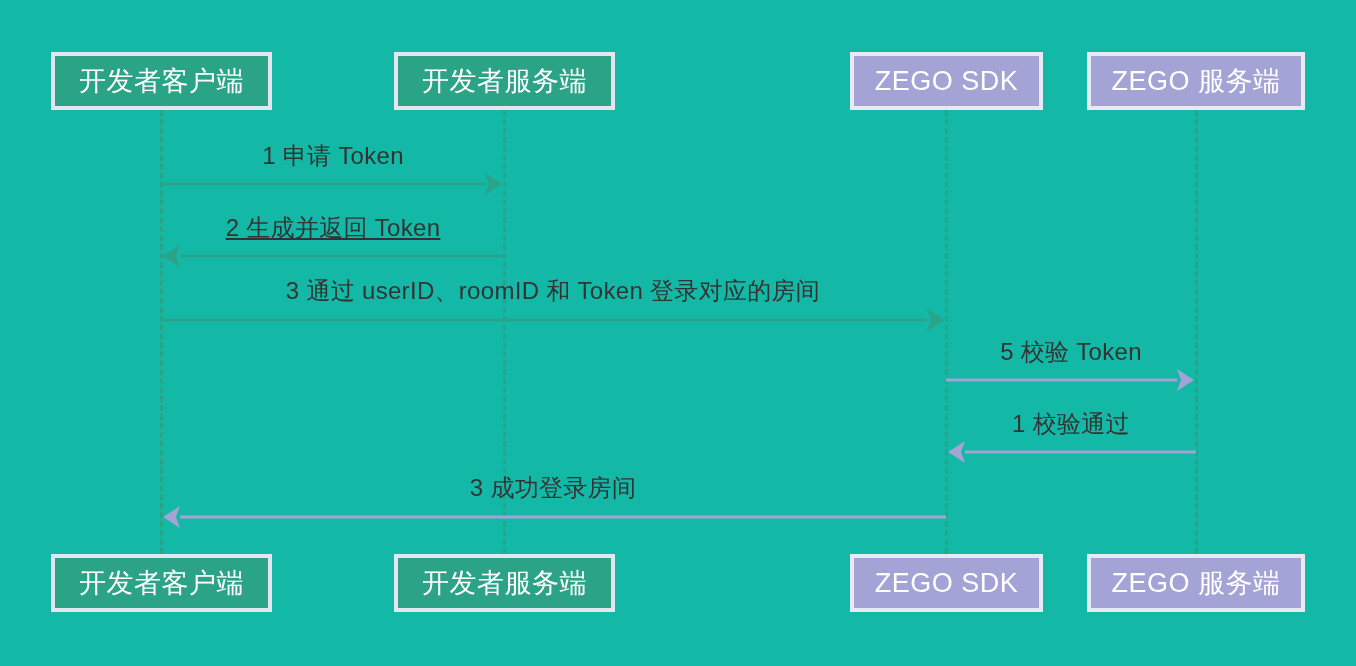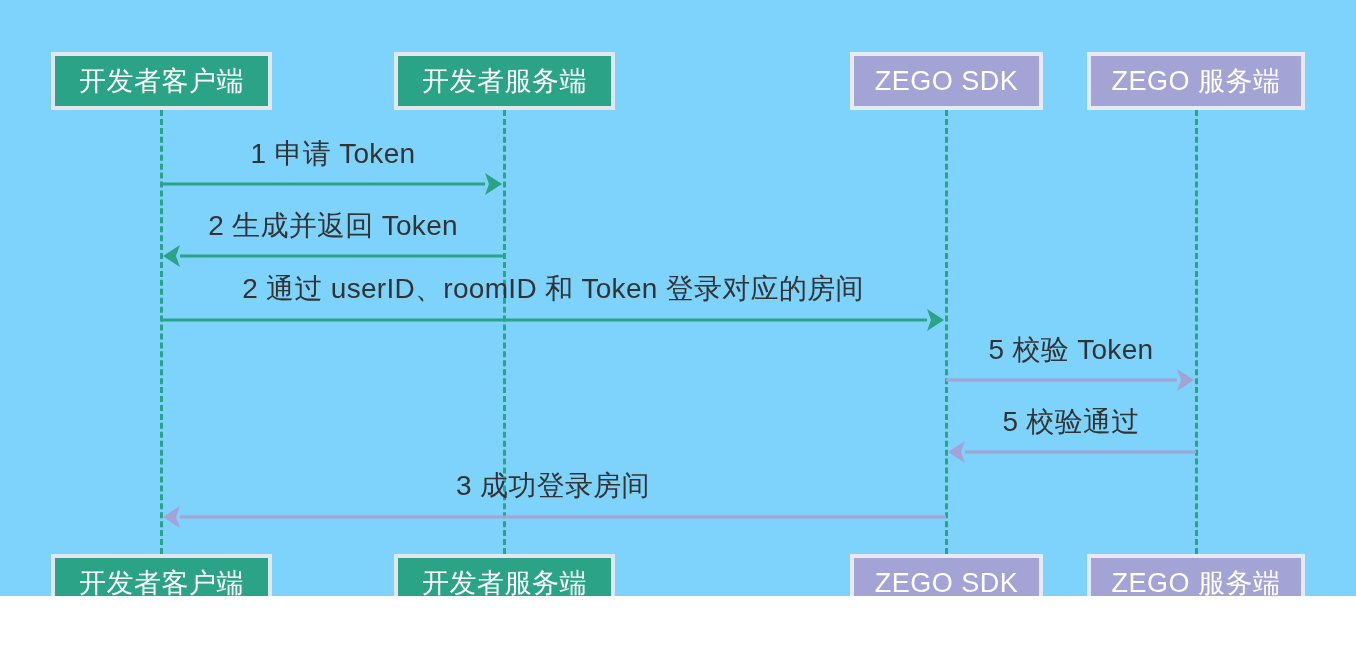--- a/index.html
+++ b/index.html
@@ -7,22 +7,22 @@
     margin: 0;
     padding: 0;
     background: #ffffff;
   }
   body {
     font-family: "Liberation Sans", "DejaVu Sans", sans-serif;
   }
   #diagram-root {
     position: relative;
     width: 1356px;
-    height: 596px;
-    background: #7dd3fc;
+    height: 666px;
+    background: #14b8a6;
     overflow: hidden;
   }
   .participant-box {
     position: absolute;
     box-sizing: border-box;
     display: flex;
     align-items: center;
     justify-content: center;
     color: #ffffff;
     font-size: 27px;
@@ -41,21 +41,21 @@
     border-color: #e8eaf3;
   }
   .lifeline {
     position: absolute;
     width: 0;
     border-left: 3px dashed #2ba387;
   }
   .msg-label {
     position: absolute;
     color: #333333;
-    font-size: 28px;
+    font-size: 24px;
     line-height: 1;
     white-space: nowrap;
     letter-spacing: 0.3px;
   }
   .msg-arrow {
     position: absolute;
     left: 0;
     top: 0;
     overflow: visible;
   }
@@ -129,19 +129,19 @@
       </div>
       <div class="participant-box purple" style="left: 850px; top: 554px; width: 193px; height: 58px;">
         <span>ZEGO SDK</span>
       </div>
       <div class="participant-box purple" style="left: 1087px; top: 554px; width: 218px; height: 58px;">
         <span>ZEGO 服务端</span>
       </div>
     </div>
   <div id="labels-layer">
       <div class="msg-label" style="left: 333px; top: 168px; transform: translate(-50%, -100%);">1 申请 Token</div>
-      <div class="msg-label" style="left: 333px; top: 240px; transform: translate(-50%, -100%);">2 生成并返回 Token</div>
-      <div class="msg-label" style="left: 553px; top: 303px; transform: translate(-50%, -100%);">2 通过 userID、roomID 和 Token 登录对应的房间</div>
+      <div class="msg-label" style="left: 333px; top: 240px; transform: translate(-50%, -100%); text-decoration: underline;">2 生成并返回 Token</div>
+      <div class="msg-label" style="left: 553px; top: 303px; transform: translate(-50%, -100%);">3 通过 userID、roomID 和 Token 登录对应的房间</div>
       <div class="msg-label" style="left: 1071px; top: 364px; transform: translate(-50%, -100%);">5 校验 Token</div>
-      <div class="msg-label" style="left: 1071px; top: 436px; transform: translate(-50%, -100%);">5 校验通过</div>
+      <div class="msg-label" style="left: 1071px; top: 436px; transform: translate(-50%, -100%);">1 校验通过</div>
       <div class="msg-label" style="left: 553px; top: 500px; transform: translate(-50%, -100%);">3 成功登录房间</div>
     </div>
 </div>
 
 </body></html>

